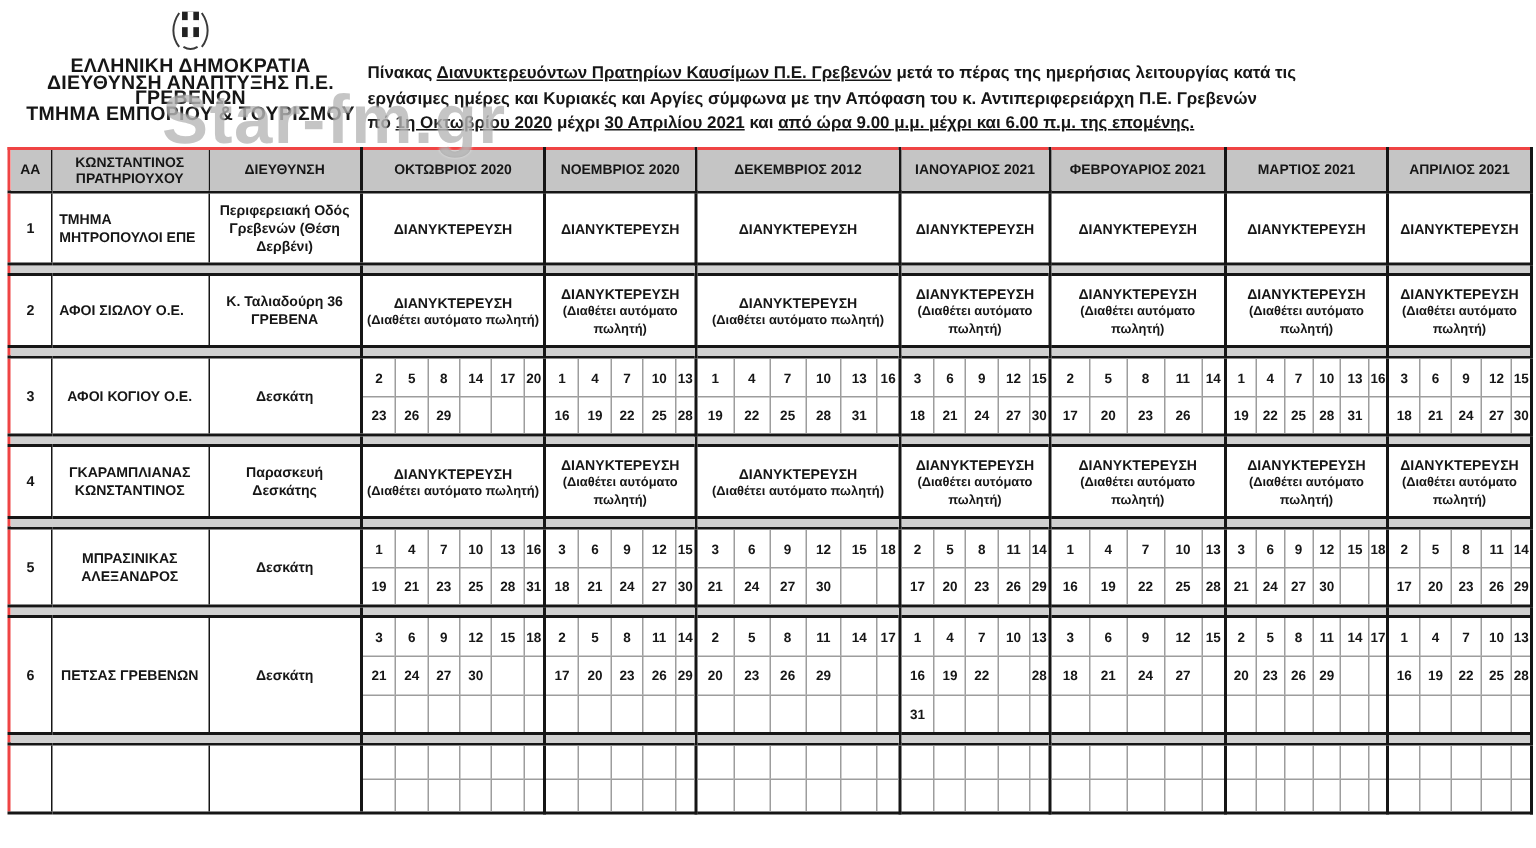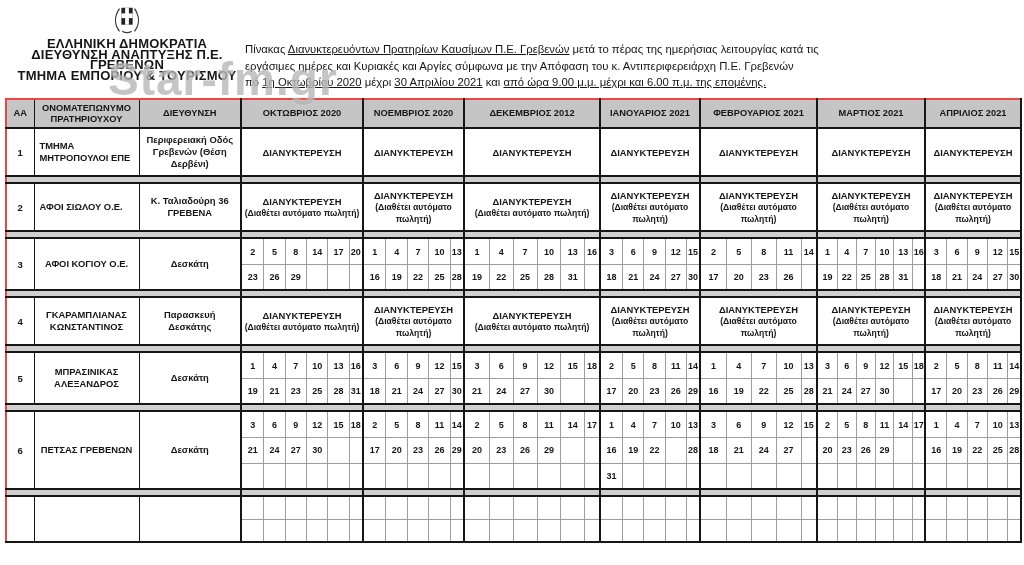--- a/index.html
+++ b/index.html
@@ -12,21 +12,21 @@
   #emblem { display:block; margin:0 auto 3px auto; }
   .lh-line { font-size:13px; font-weight:bold; line-height:10.5px; letter-spacing:.2px; }
 
   
   #watermark { position:absolute; left:108px; top:52px; font-size:46px; font-weight:bold;
                color:rgba(150,150,150,.55); text-shadow:0 0 2px rgba(255,255,255,.6);
                letter-spacing:1px; z-index:5; pointer-events:none; }
 
   
   #doc-title { position:absolute; left:245px; top:41px; width:775px; font-size:11.3px;
-               font-weight:normal; line-height:16.5px; }
+               font-weight:bold; line-height:16.5px; }
   #doc-title .u { text-decoration:underline; }
 
   
   #table-wrap { position:absolute; left:5px; top:98px; }
   table { border-collapse:collapse; table-layout:fixed; width:1015px; border:2px solid #ef4444; }
   th, td { border:1px solid #161616; padding:0; position:relative; overflow:hidden; }
   th { background:#c5c5c5; font-size:9.3px; font-weight:bold; line-height:11px;
        height:29px; border-bottom:2px solid #161616; text-align:center; }
   td.mcell, th.mcell { border-left:2px solid #161616; border-right:2px solid #161616; }
   tr.drow > td { border-top:2px solid #161616; border-bottom:2px solid #161616; }
@@ -83,21 +83,21 @@
           <col style="width: 101px;">
           <col style="width: 136px;">
           <col style="width: 100px;">
           <col style="width: 117px;">
           <col style="width: 108px;">
           <col style="width: 96px;">
         </colgroup>
       <thead id="thead">
           <tr>
             <th>ΑΑ</th>
-            <th>ΟΝΟΜΑΤΕΠΩΝΥΜΟ ΠΡΑΤΗΡΙΟΥΧΟΥ</th>
+            <th>ΚΩΝΣΤΑΝΤΙΝΟΣ ΠΡΑΤΗΡΙΟΥΧΟΥ</th>
             <th>ΔΙΕΥΘΥΝΣΗ</th>
             <th class="mcell">ΟΚΤΩΒΡΙΟΣ 2020</th>
             <th class="mcell">ΝΟΕΜΒΡΙΟΣ 2020</th>
             <th class="mcell">ΔΕΚΕΜΒΡΙΟΣ 2012</th>
             <th class="mcell">ΙΑΝΟΥΑΡΙΟΣ 2021</th>
             <th class="mcell">ΦΕΒΡΟΥΑΡΙΟΣ 2021</th>
             <th class="mcell">ΜΑΡΤΙΟΣ 2021</th>
             <th class="mcell">ΑΠΡΙΛΙΟΣ 2021</th>
           </tr>
         </thead>

